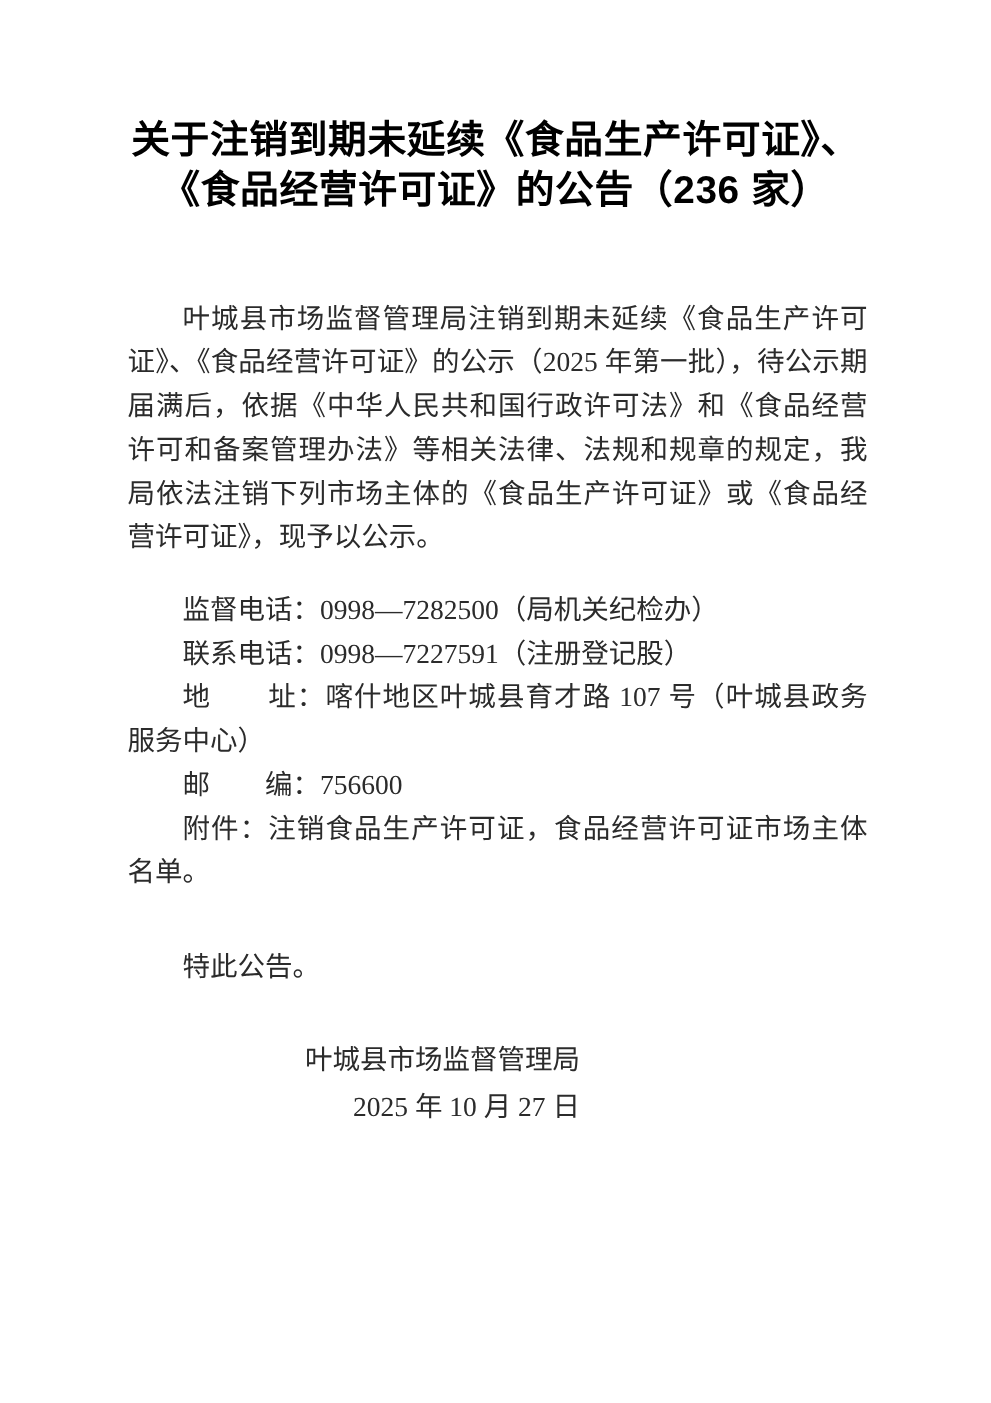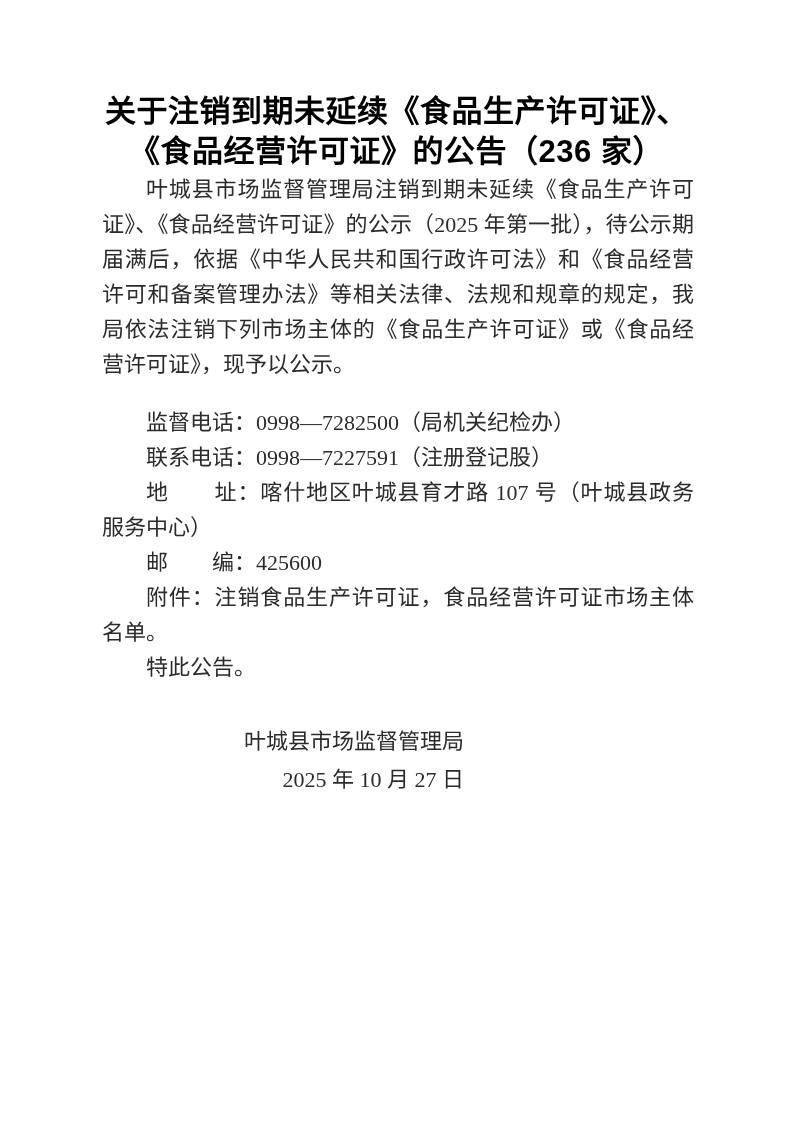--- a/index.html
+++ b/index.html
@@ -25,24 +25,24 @@
     letter-spacing: 0.5px;
   }
   .content {
     width: 592px;
     margin-left: 102px;
     font-size: 22px;
     line-height: 35px;
     text-align: justify;
   }
   .content p { text-indent: 44px; }
-  .intro { }
+  .intro { margin-top: 65px; }
   .contact { margin-top: 23px; }
   .attachment { }
-  .closing { }
+  .closing { margin-top: 41px; }
   .signature {
     width: max-content;
     margin-left: auto;
     margin-right: 230px;
     margin-top: 39px;
     text-align: right;
     font-size: 22px;
     line-height: 35px;
   }
   .signature .sig-date { line-height: 38px; margin-top: 2px; }
@@ -58,21 +58,21 @@
   </div>
 
   <div class="content">
 
     <p class="intro">叶城县市场监督管理局注销到期未延续《食品生产许可证》、《食品经营许可证》的公示（2025 年第一批），待公示期届满后，依据《中华人民共和国行政许可法》和《食品经营许可和备案管理办法》等相关法律、法规和规章的规定，我局依法注销下列市场主体的《食品生产许可证》或《食品经营许可证》，现予以公示。</p>
 
     <div class="contact">
       <p>监督电话：0998—7282500（局机关纪检办）</p>
       <p>联系电话：0998—7227591（注册登记股）</p>
       <p>地　　址：喀什地区叶城县育才路 107 号（叶城县政务服务中心）</p>
-      <p>邮　　编：425600</p>
+      <p>邮　　编：756600</p>
     </div>
 
     <p class="attachment">附件：注销食品生产许可证，食品经营许可证市场主体名单。</p>
 
     <p class="closing">特此公告。</p>
 
     <div class="signature">
       <div class="sig-agency">叶城县市场监督管理局</div>
       <div class="sig-date">2025 年 10 月 27 日</div>
     </div>

